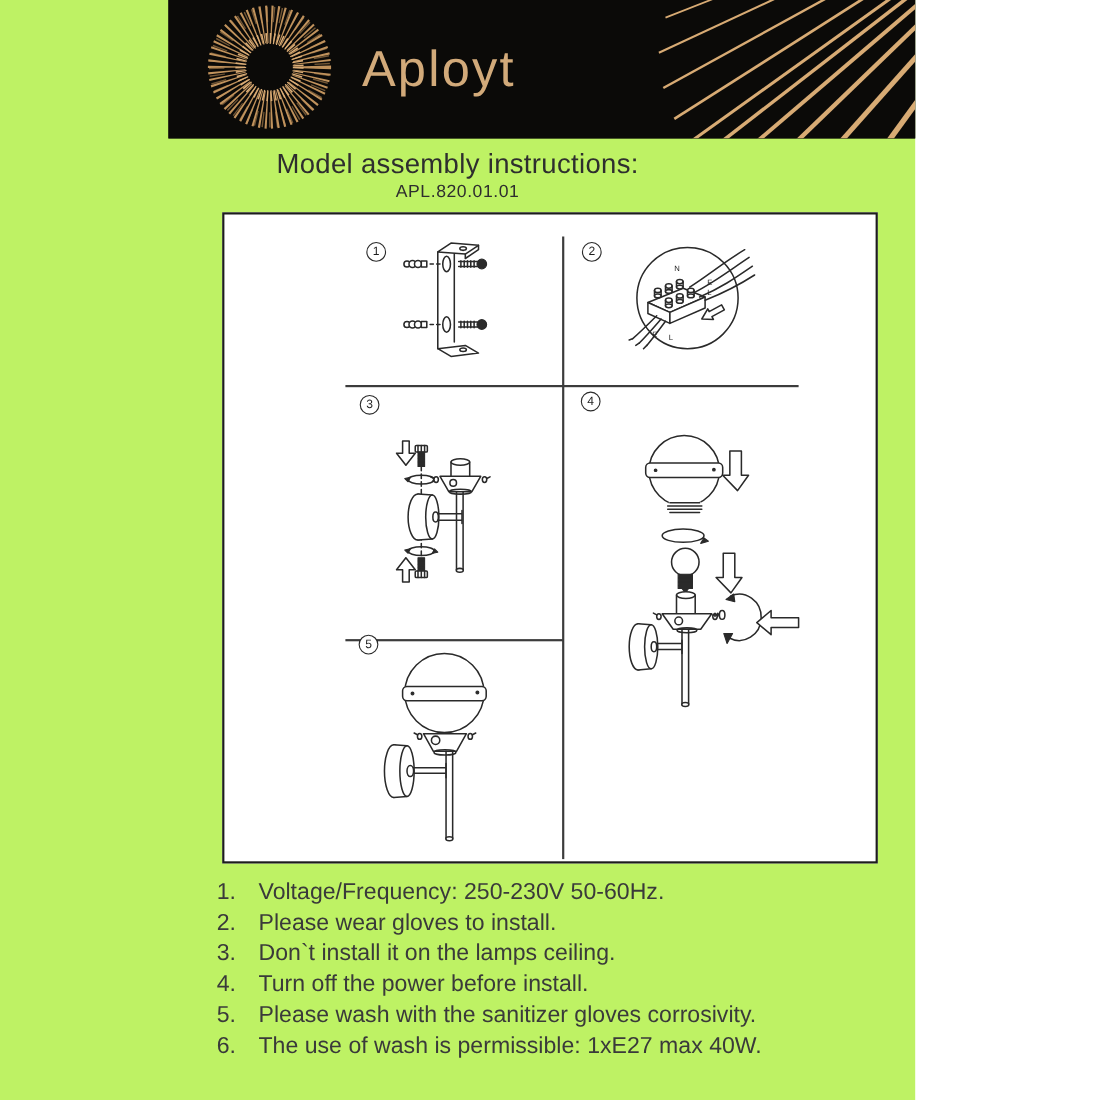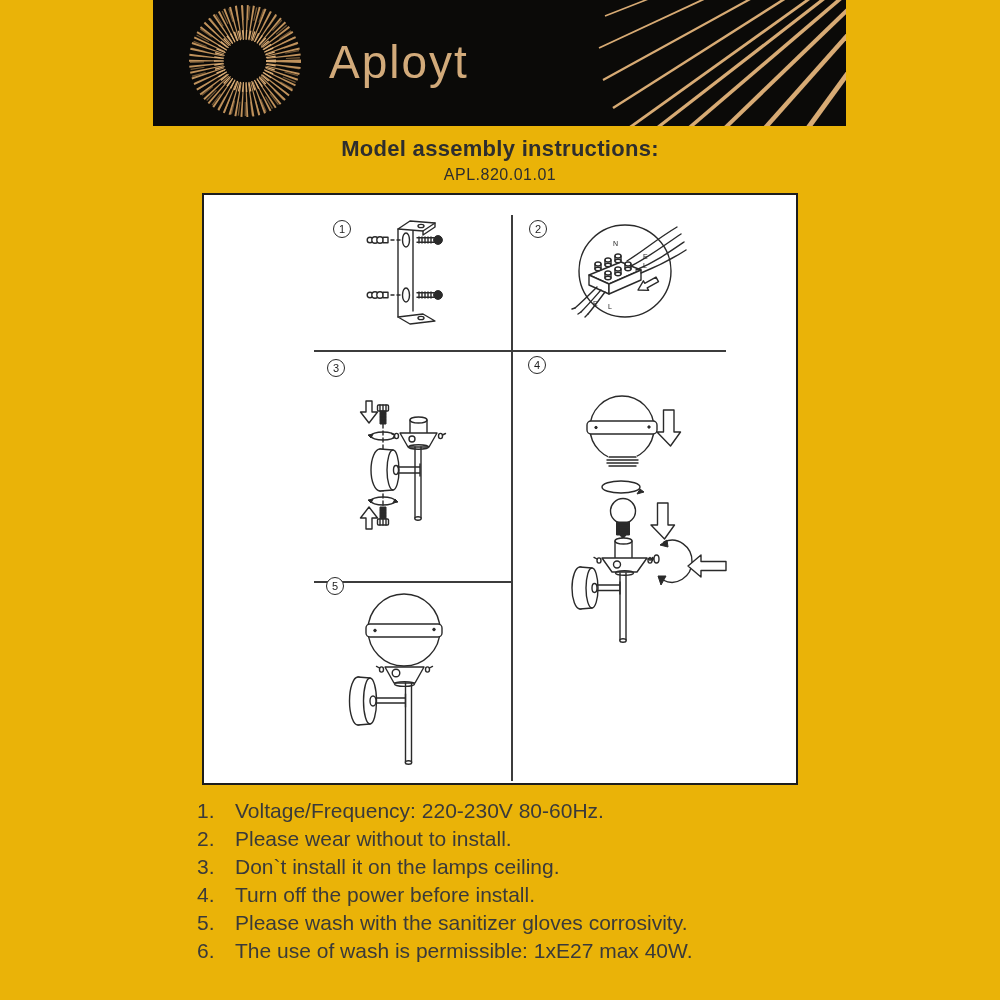--- a/index.html
+++ b/index.html
@@ -1,25 +1,25 @@
 <!DOCTYPE html>
 <html><head>
 <meta charset="utf-8">
 <style>
   html,body{margin:0;padding:0;background:#ffffff;}
-  .page{position:relative;width:1000px;height:1000px;background:#eab308;overflow:hidden;
+  .page{position:relative;width:832px;height:1000px;background:#bef264;overflow:hidden;
         font-family:"Liberation Sans", sans-serif;}
 
   
   .banner{position:absolute;left:153px;top:0;width:693px;height:126px;background:#0b0a08;overflow:hidden;}
   .banner svg{position:absolute;left:0;top:0;}
 
   
   .title-block{position:absolute;left:0;top:136px;width:100%;text-align:center;color:#2e2e2e;}
-  .title-line{font-size:22px;line-height:26px;font-weight:700;letter-spacing:.3px;}
+  .title-line{font-size:25px;line-height:26px;font-weight:400;letter-spacing:.3px;}
   .model-line{font-size:16px;line-height:26px;font-weight:500;letter-spacing:.5px;}
 
   
   .frame{position:absolute;left:202px;top:193px;width:592px;height:588px;border:2px solid #1d1d1d;background:#fff;}
   .vdiv{position:absolute;left:307px;top:20px;width:2px;height:566px;background:#3c3c3c;}
   .hdiv1{position:absolute;left:110px;top:155px;width:412px;height:2px;background:#3c3c3c;}
   .hdiv2{position:absolute;left:110px;top:386px;width:198px;height:2px;background:#3c3c3c;}
 
   .stepnum{position:absolute;width:16px;height:16px;border:1.6px solid #2a2a2a;border-radius:50%;
            font-size:11px;line-height:16px;text-align:center;color:#1e1e1e;background:#fff;}
@@ -298,25 +298,25 @@
         <path class="ln" d="M36,108 H65.5 M36,113 H65.5 M65.5,104 V117"></path>
         <path class="ln" d="M65.5,93 V172 M71.5,93 V172"></path>
         <ellipse class="fw" cx="68.5" cy="172.5" rx="3.2" ry="1.8"></ellipse>
       </g>
     </svg>
   </div>
 
   <div class="instructions">
     <div class="inst-row">
       <span class="inst-num">1.</span>
-      <span class="inst-text">Voltage/Frequency: 220-230V 80-60Hz.</span>
+      <span class="inst-text">Voltage/Frequency: 250-230V 50-60Hz.</span>
     </div>
     <div class="inst-row">
       <span class="inst-num">2.</span>
-      <span class="inst-text">Please wear without to install.</span>
+      <span class="inst-text">Please wear gloves to install.</span>
     </div>
     <div class="inst-row">
       <span class="inst-num">3.</span>
       <span class="inst-text">Don`t install it on the lamps ceiling.</span>
     </div>
     <div class="inst-row">
       <span class="inst-num">4.</span>
       <span class="inst-text">Turn off the power before install.</span>
     </div>
     <div class="inst-row">

